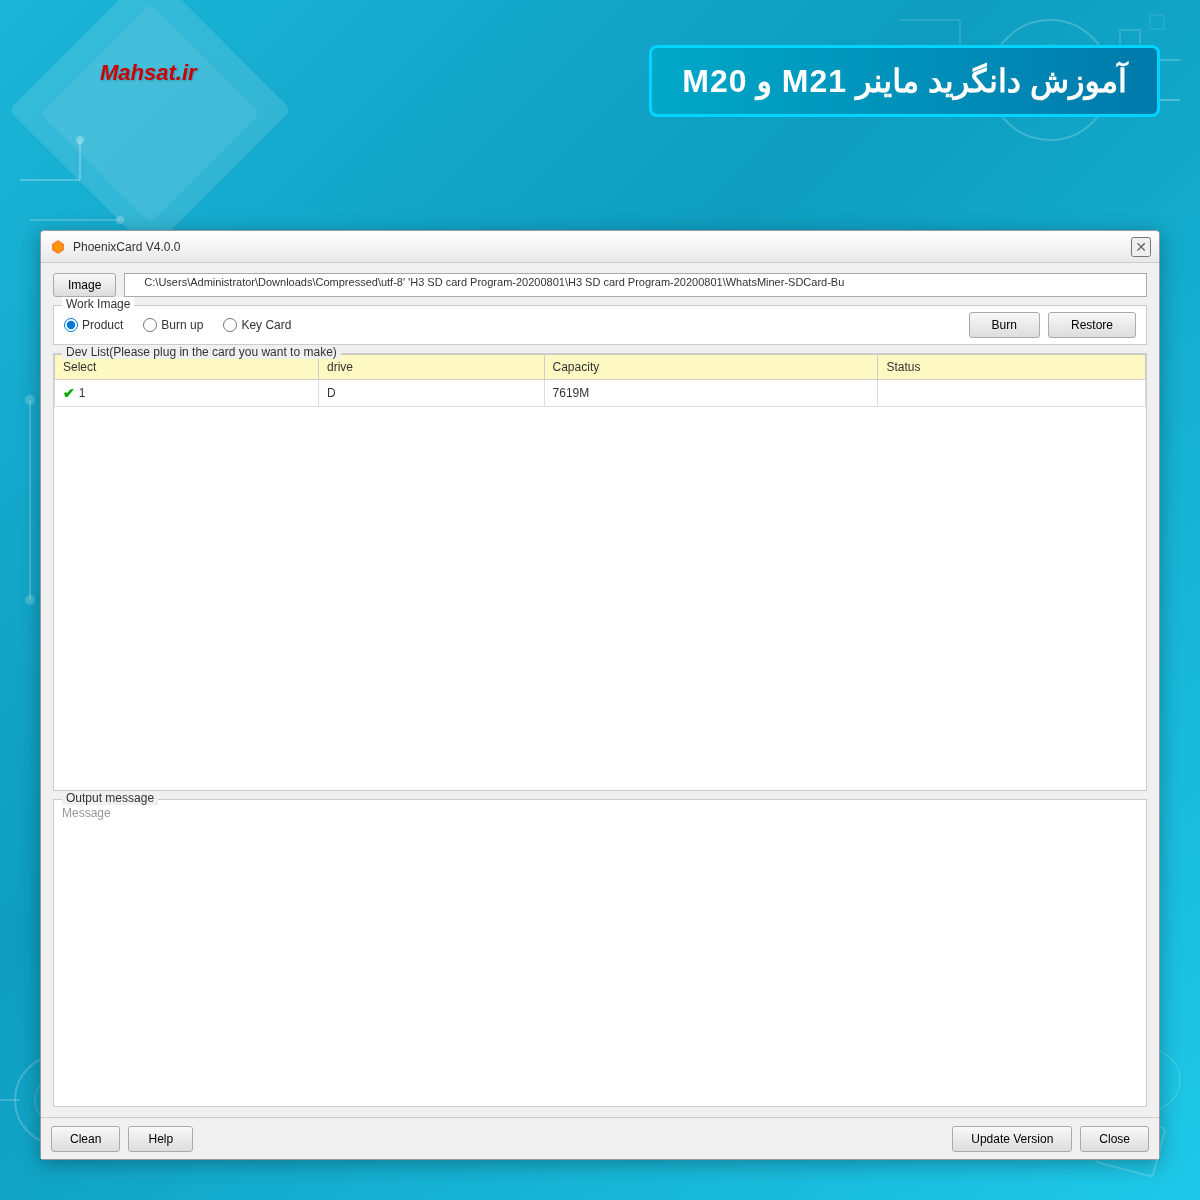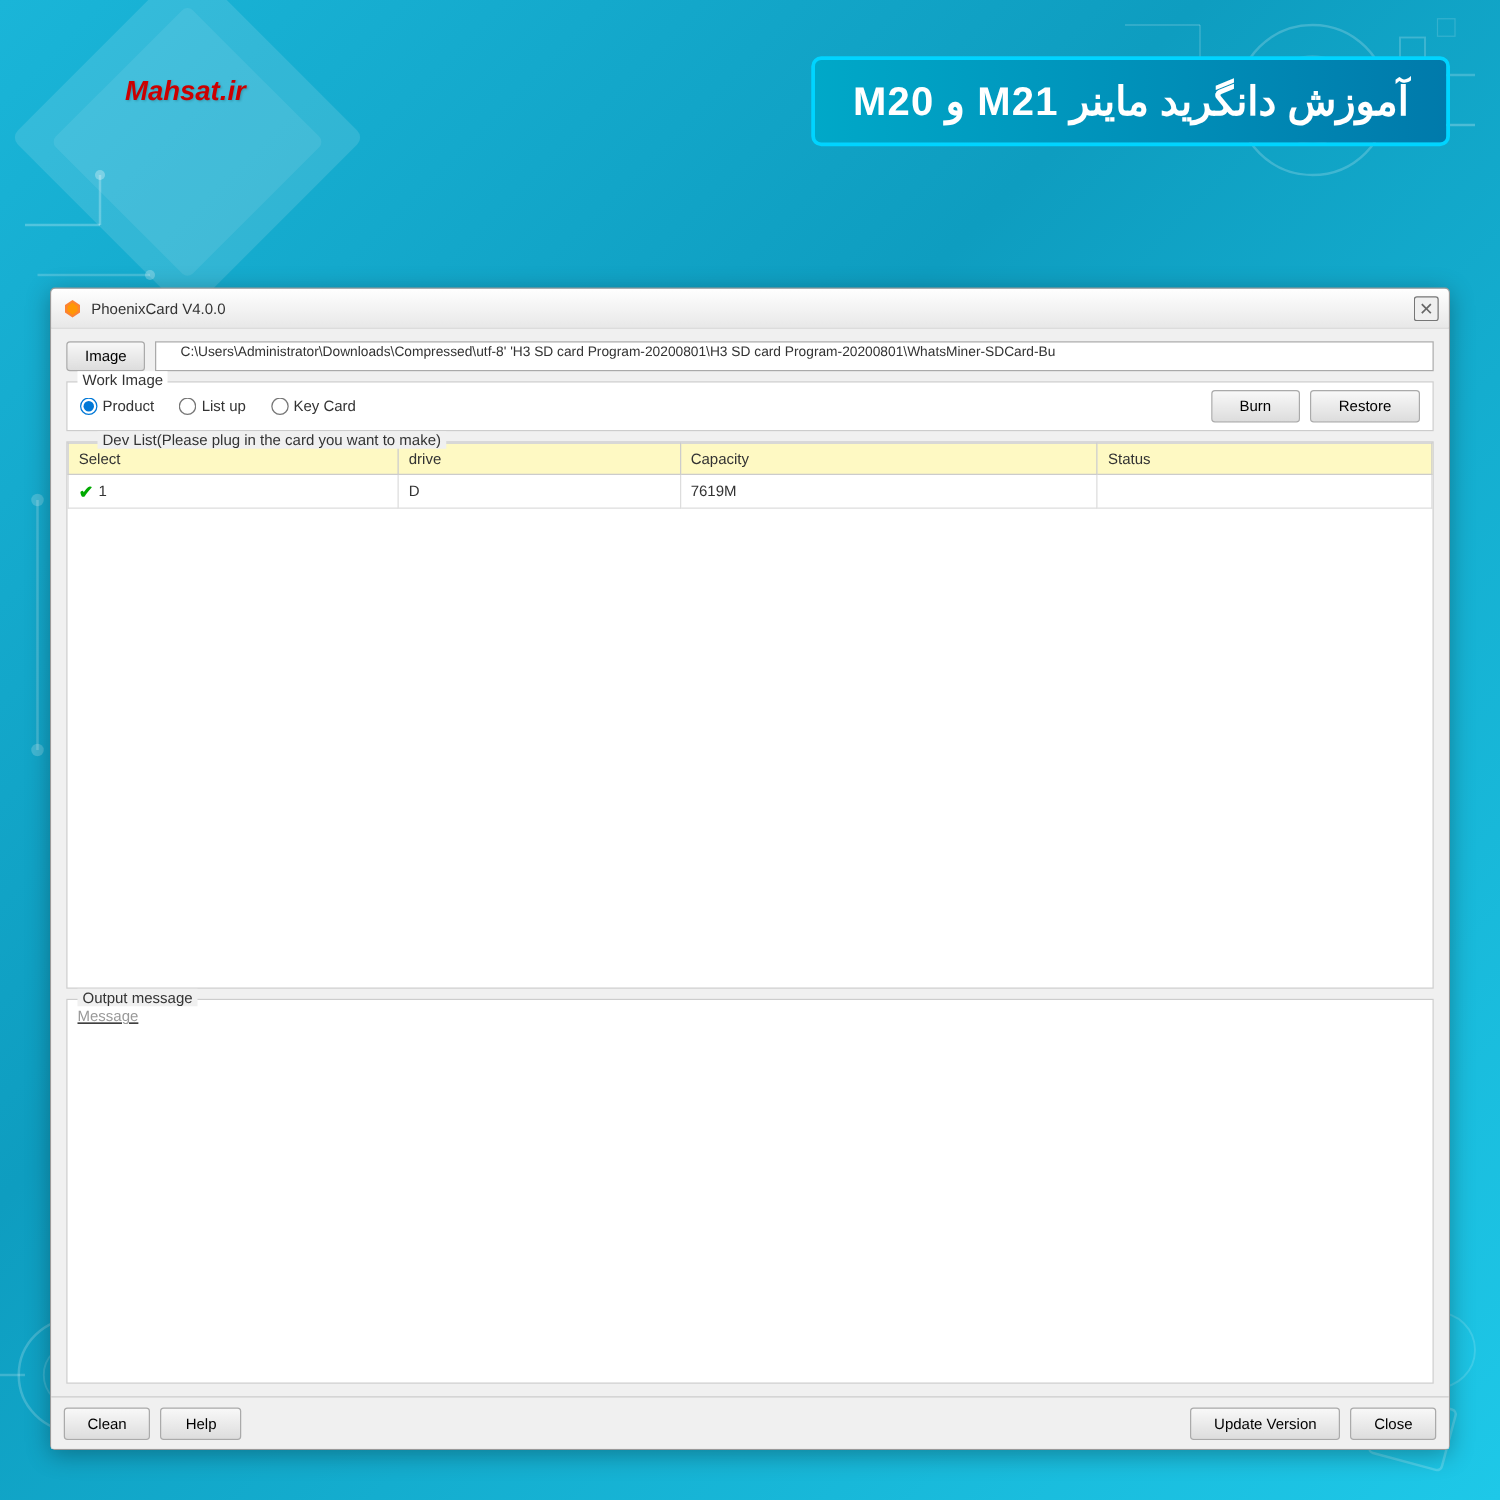--- a/index.html
+++ b/index.html
@@ -239,21 +239,21 @@
       flex-direction: column;
       position: relative;
       min-height: 220px;
     }
 
     .dev-list-label {
       font-size: 12px;
       color: #333;
       position: absolute;
       top: -9px;
-      left: 24px;
+      left: 8px;
       background: #f0f0f0;
       padding: 0 4px;
     }
 
     .dev-table {
       width: 100%;
       border-collapse: collapse;
       font-size: 12px;
     }
 
@@ -289,21 +289,20 @@
 
     
     .output-section {
       border: 1px solid #ccc;
       background: white;
       display: flex;
       flex-direction: column;
       position: relative;
       min-height: 180px;
       flex: 0.7;
-      text-decoration: underline;
     }
 
     .output-label {
       font-size: 12px;
       color: #333;
       position: absolute;
       top: -9px;
       left: 8px;
       background: #f0f0f0;
       padding: 0 4px;
@@ -435,21 +434,21 @@
 
     <div class="work-type-section">
       <span class="work-type-label">Work Image</span>
       <div class="radio-group">
         <label class="radio-item">
           <input type="radio" class="radio-input" name="worktype" checked="" style="">
           <span class="radio-label">Product</span>
         </label>
         <label class="radio-item">
           <input type="radio" class="radio-input" name="worktype" style="">
-          <span class="radio-label">List up</span>
+          <span class="radio-label">Burn up</span>
         </label>
         <label class="radio-item">
           <input type="radio" class="radio-input" name="worktype" style="">
           <span class="radio-label">Key Card</span>
         </label>
       </div>
       <div class="btn-group-right">
         <button class="btn-action">Burn</button>
         <button class="btn-action">Restore</button>
       </div>

